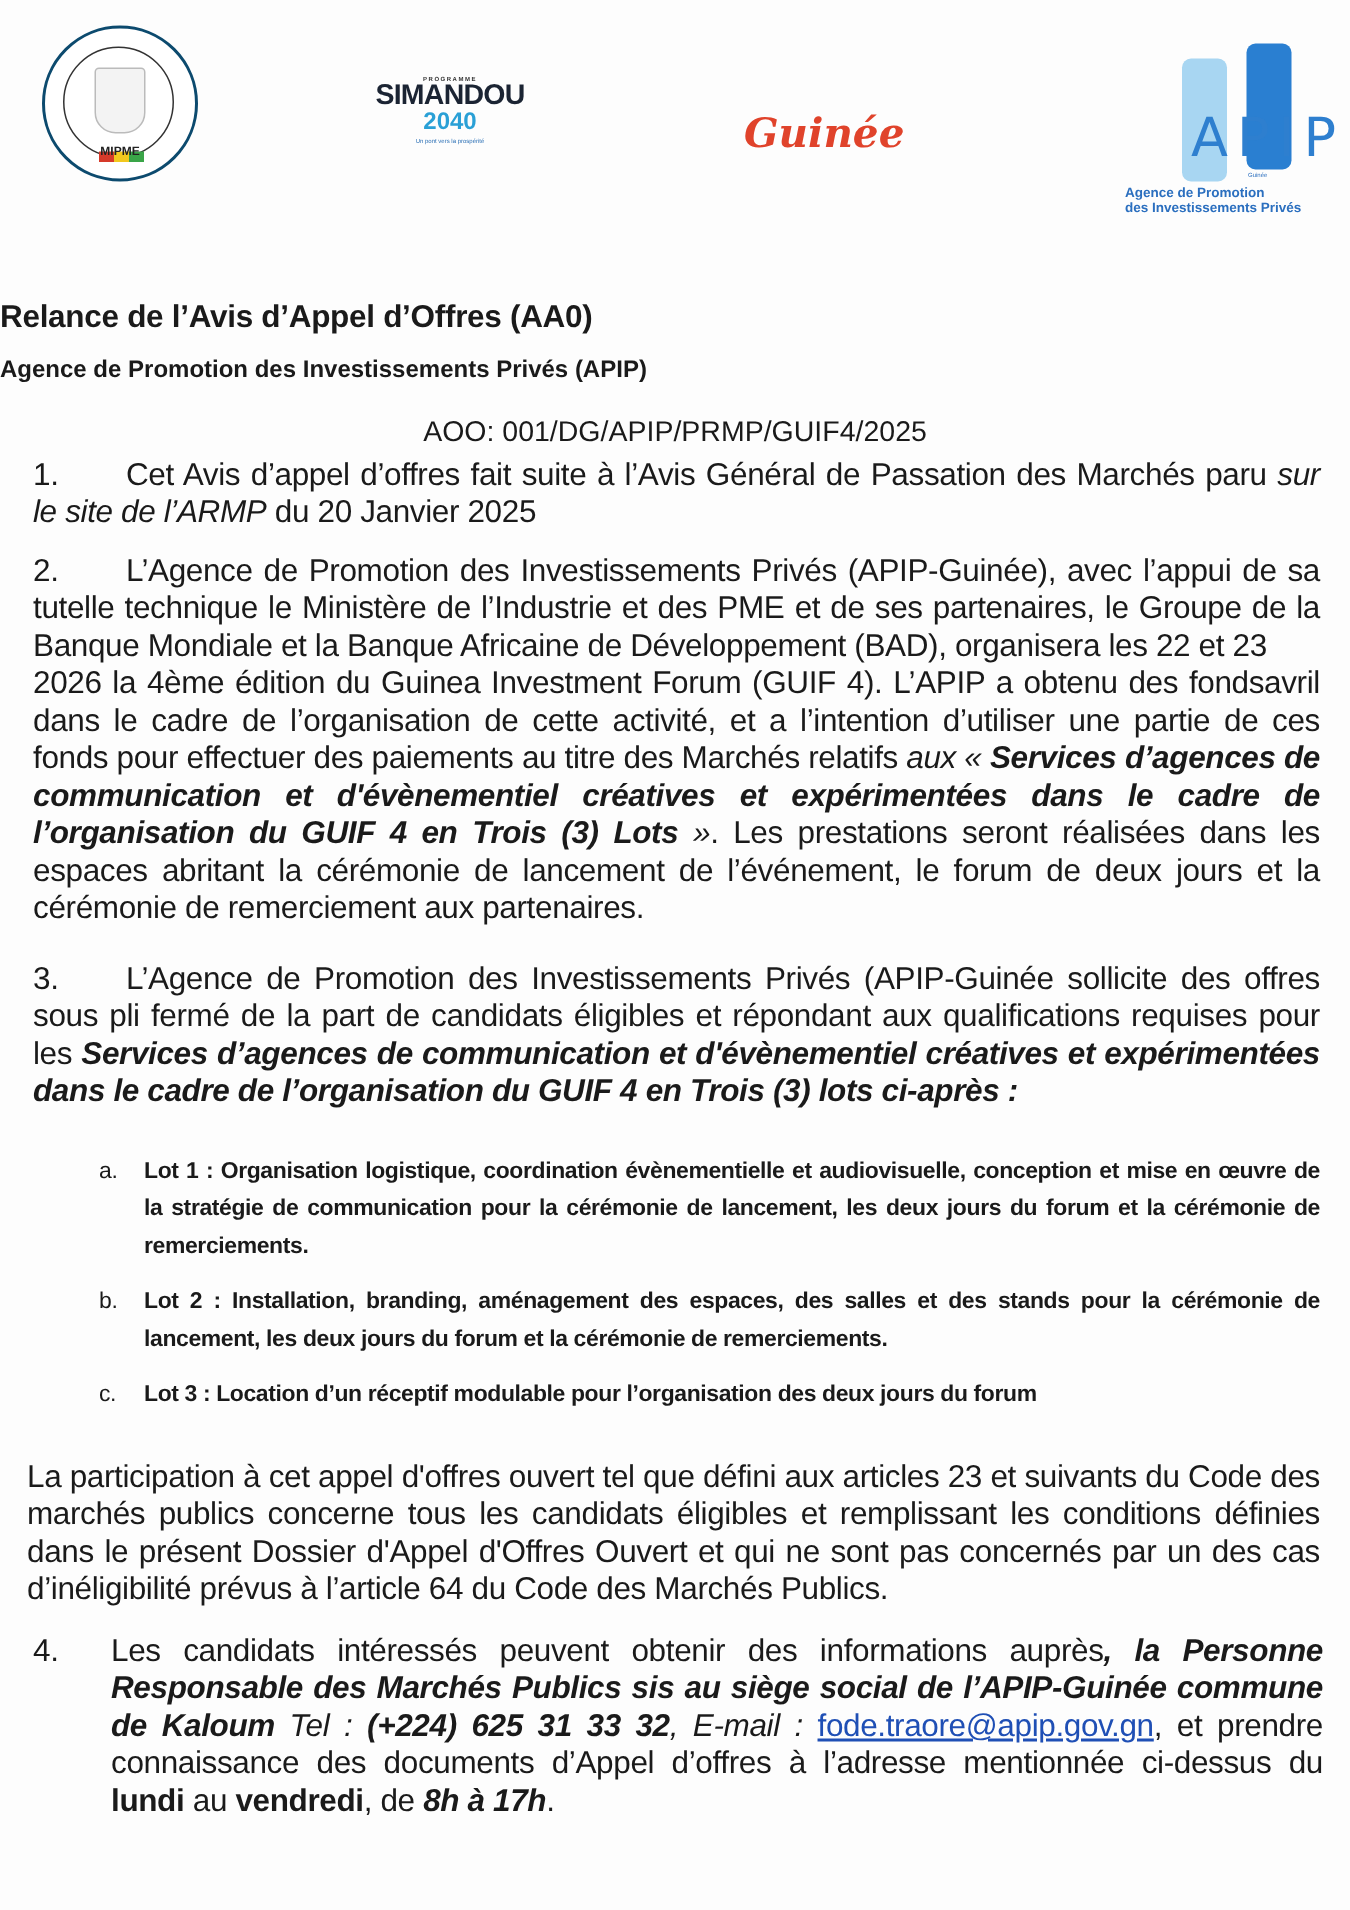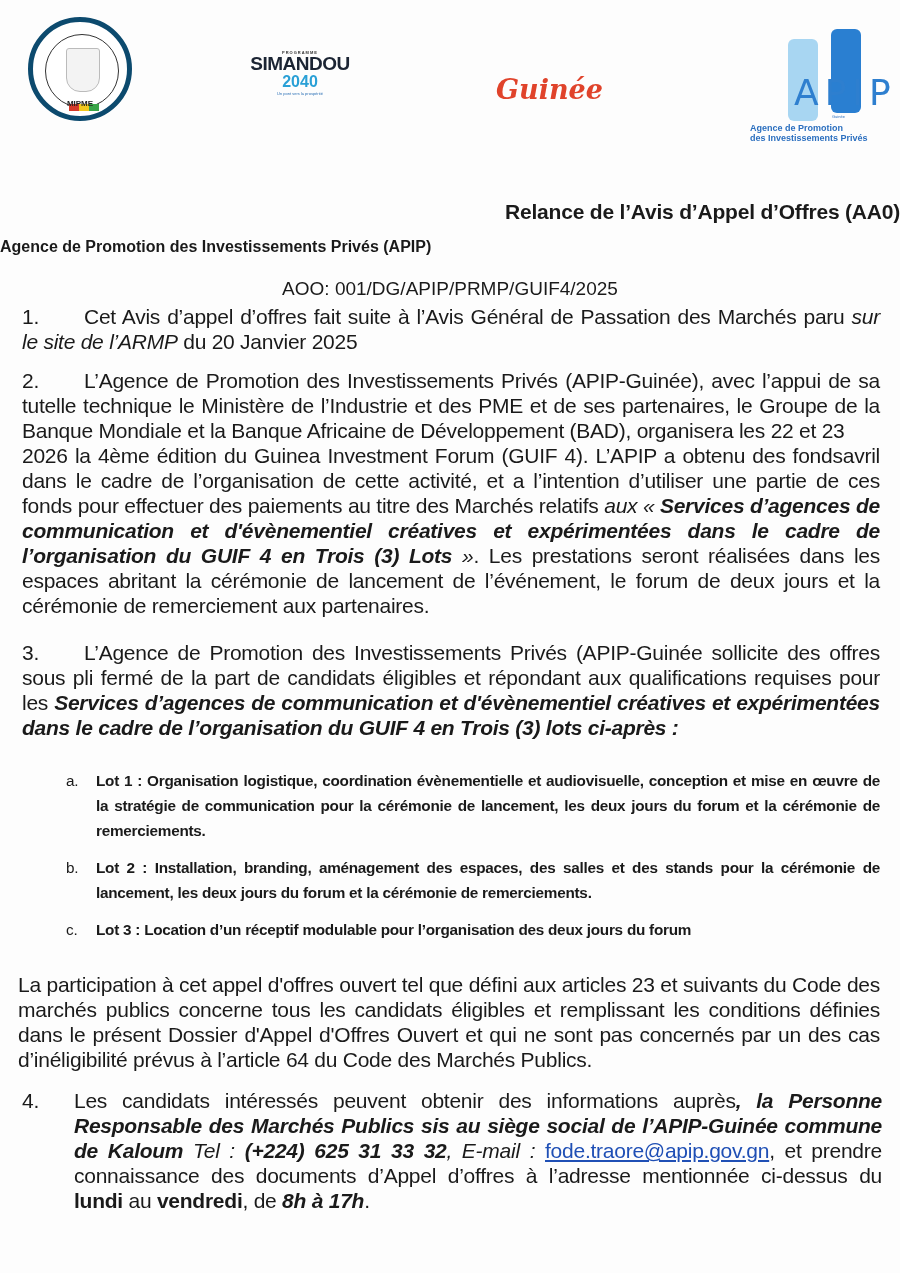--- a/index.html
+++ b/index.html
@@ -6,21 +6,21 @@
   body {
     width: 900px; height: 1273px; overflow: hidden;
     background: #fdfdfd;
     font-family: "Liberation Sans", "DejaVu Sans", sans-serif;
     color: #1a1a1a;
     position: relative;
   }
   .header { position: absolute; left: 0; top: 0; width: 900px; height: 180px; }
   .logo-mipme {
     position: absolute; left: 28px; top: 17px; width: 104px; height: 104px;
-    border-radius: 50%; border: 5px solid #0c4a6e; box-sizing: border-box; background: #fff;
+    border-radius: 50%; border: 2px solid #0c4a6e; box-sizing: border-box; background: #fff;
   }
   .logo-mipme .inner {
     position: absolute; left: 12px; top: 12px; width: 74px; height: 74px;
     border-radius: 50%; border: 1.5px solid #333; box-sizing: border-box;
   }
   .logo-mipme .shield {
     position: absolute; left: 33px; top: 26px; width: 32px; height: 42px;
     border: 1px solid #bbb; border-radius: 3px 3px 14px 14px; background: #f3f3f3;
   }
   .logo-mipme .flag { position: absolute; top: 82px; height: 7px; width: 10px; }
@@ -44,21 +44,21 @@
     position: absolute; left: 8px; top: 46px; font-size: 36px; color: #2e7fcf;
     letter-spacing: 6px; font-family: "DejaVu Sans", sans-serif; margin-left: 36px;
   }
   .logo-apip .sub {
     position: absolute; left: 0; top: 97px; width: 138px; 
     font-size: 9px; font-weight: bold; color: #2b6fbf; line-height: 10px;
   }
   .logo-apip .guinea-small { position: absolute; left: 82px; top: 88px; font-size: 4px; color: #2b6fbf; }
 
   .doc { position: absolute; left: 0; top: 190px; width: 900px; }
-  .title { text-align: right; font-weight: bold; font-size: 21px; margin-top: 10px; letter-spacing: -0.2px; }
+  .title { text-align: left; font-weight: bold; font-size: 21px; margin-top: 10px; letter-spacing: -0.2px; }
   .subtitle { text-align: left; font-weight: bold; font-size: 16px; margin-top: 14px; }
   .ref { text-align: center; font-weight: normal; font-size: 19px; margin-top: 22px; }
   .para {
     position: absolute; left: 22px; width: 858px; font-size: 21px; line-height: 25px;
     text-align: justify; letter-spacing: -0.25px;
   }
   .num { display: inline-block; width: 62px; }
   .ital { font-style: italic; }
   .bi { font-style: italic; font-weight: bold; }
   .b { font-weight: bold; }

